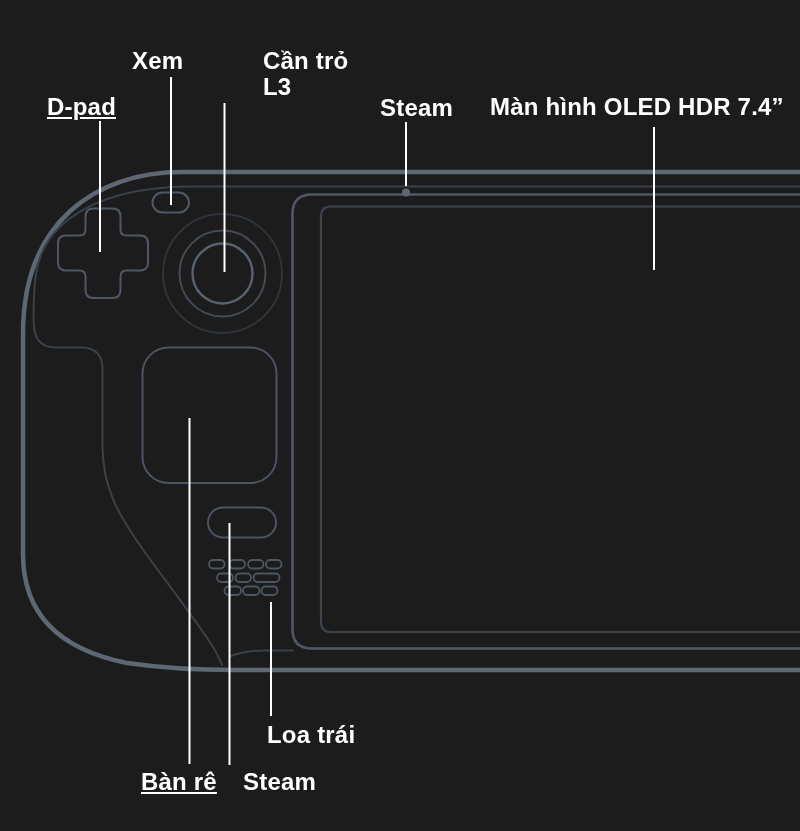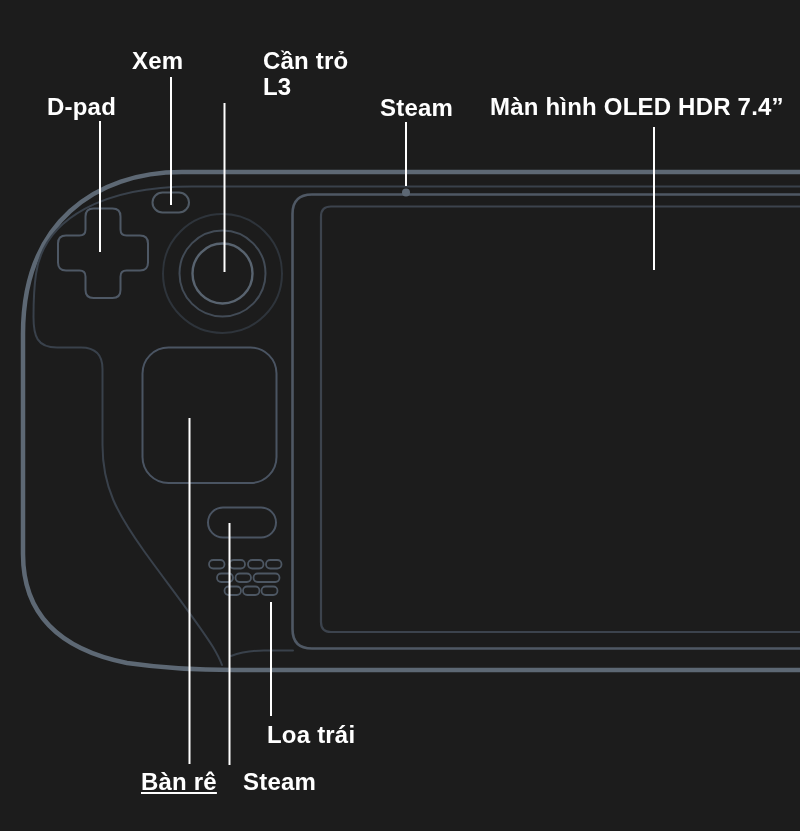--- a/index.html
+++ b/index.html
@@ -23,21 +23,21 @@
   .callout-label {
     position: absolute;
     color: #ffffff;
     font-size: 24px;
     font-weight: bold;
     line-height: 26px;
     letter-spacing: 0.2px;
     white-space: pre-line;
     user-select: none;
   }
-  #lbl-dpad      { left: 47px;  top: 94px;  }
+  #lbl-dpad      { left: 47px;  top: 94px; text-decoration: underline;  }
   #lbl-view      { left: 132px; top: 48px;  }
   #lbl-l3        { left: 223px; top: 48px; margin-left: 40px;  }
   #lbl-micro     { left: 380px; top: 95px;  }
   #lbl-screen    { left: 490px; top: 94px; text-align: center;  }
   #lbl-speaker   { left: 267px; top: 722px; }
   #lbl-trackpad  { left: 141px; top: 769px; text-decoration: underline; }
   #lbl-steam     { left: 243px; top: 769px; }
 </style>
 </head>
 <body>

